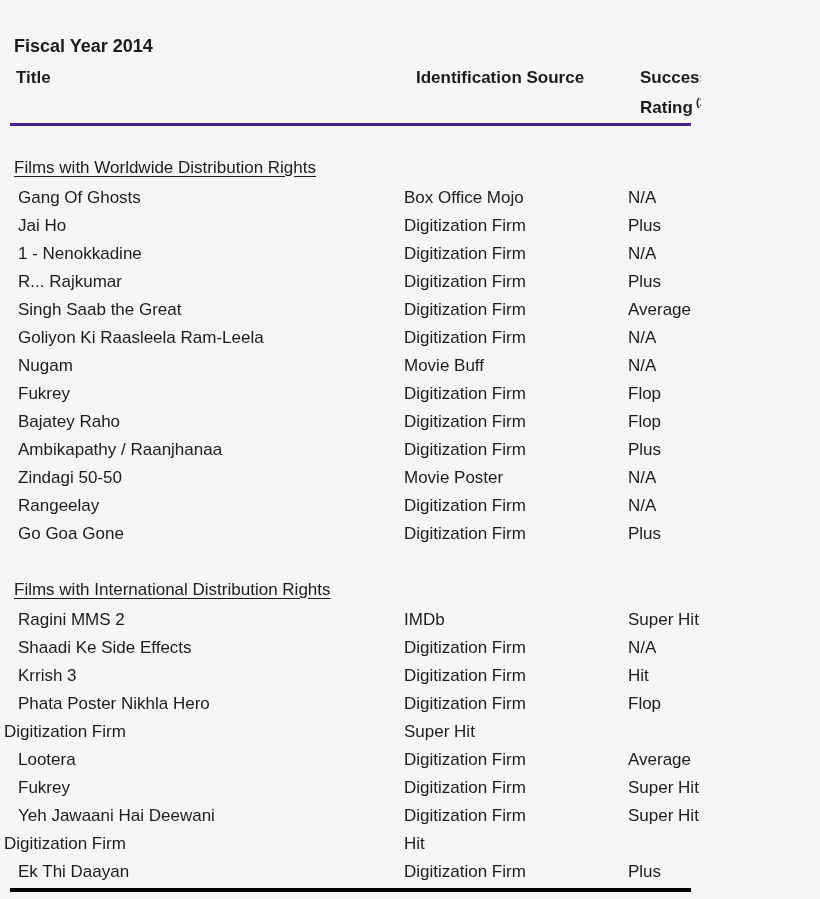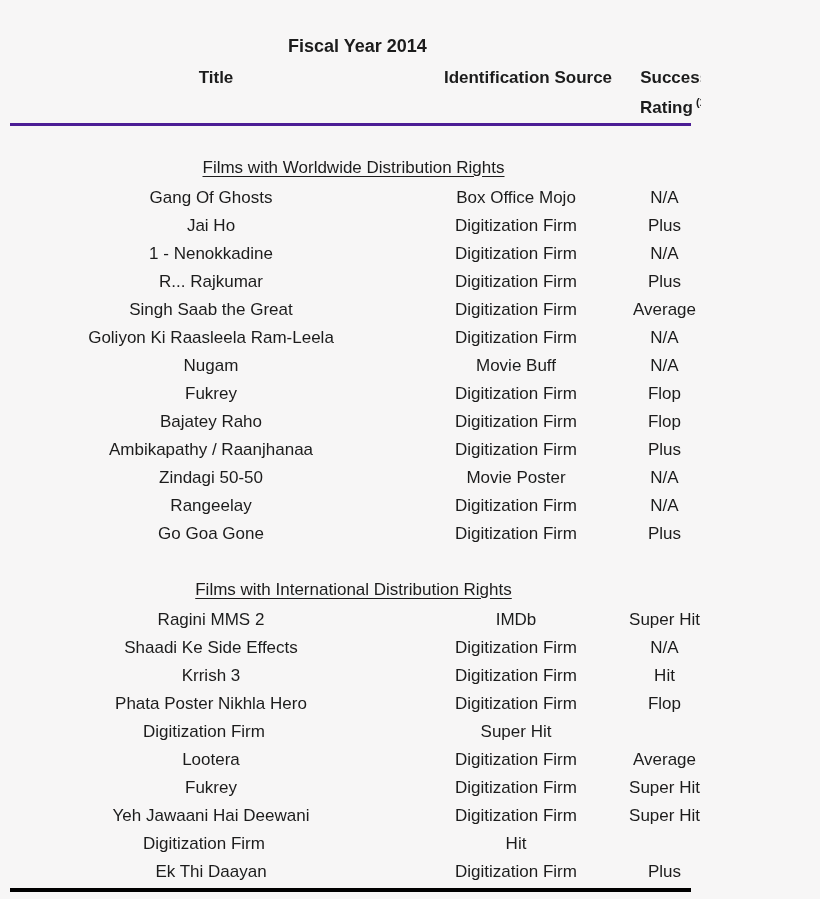--- a/index.html
+++ b/index.html
@@ -8,21 +8,20 @@
     background: #f7f6f6;
   }
   .page {
     position: relative;
     width: 701px;
     height: 899px;
     background: #f7f6f6;
     font-family: "Liberation Sans", sans-serif;
     color: #1c1c1c;
     overflow: hidden;
-    text-align: center;
   }
   .fy-title {
     padding: 34px 0 0 14px;
     font-size: 18px;
     font-weight: bold;
     line-height: 24px;
   }
   .header-row {
     margin: 8px 10px 0 10px;
     border-bottom: 3px solid #4c1d95;
@@ -36,21 +35,21 @@
   .fn-sup {
     font-size: 11px;
     vertical-align: 7px;
     margin-left: 3px;
     font-weight: bold;
   }
   #table-body {
     font-size: 17px;
   }
   .section-heading {
-    margin: 28px 0 2px 6px;
+    margin: 28px 0 2px 14px;
     line-height: 28px;
     font-size: 17px;
   }
   .section-heading .underline {
     text-decoration: underline;
     text-underline-offset: 3px;
   }
   .row {
     display: grid;
     grid-template-columns: 400px 224px auto;

